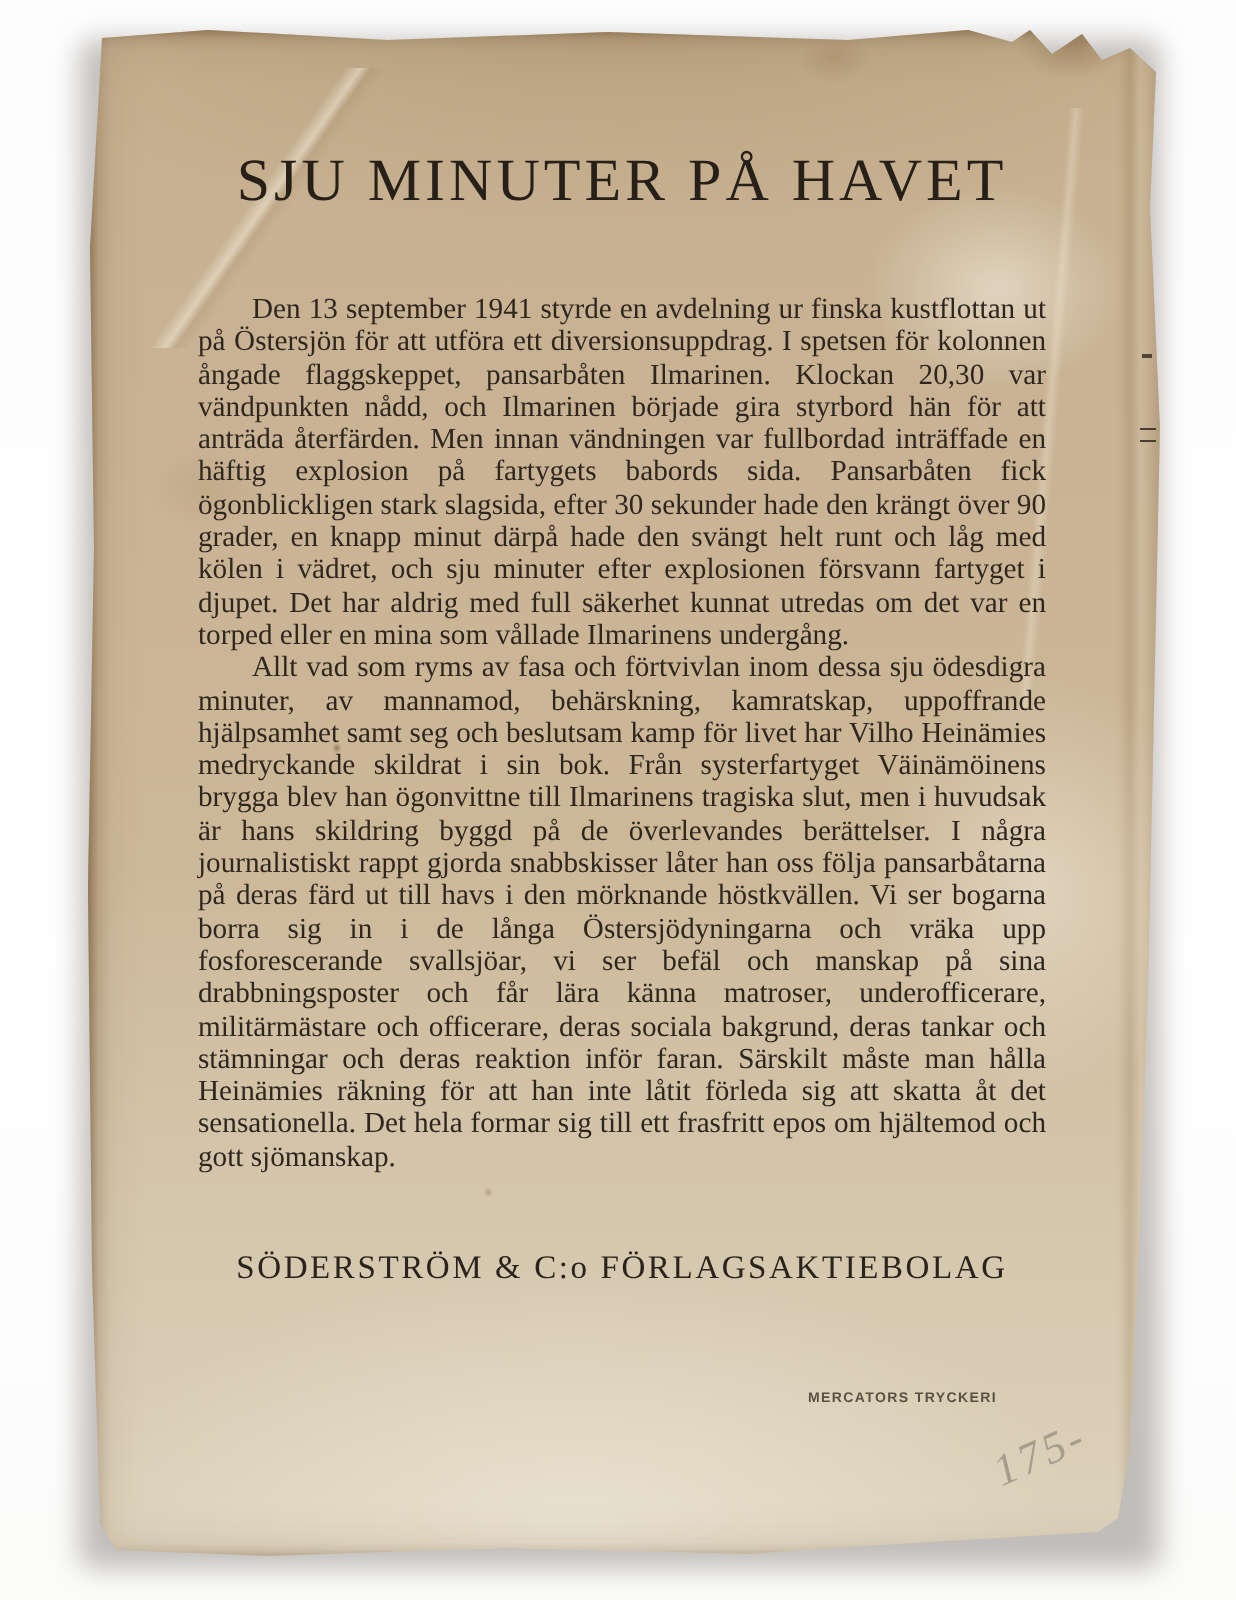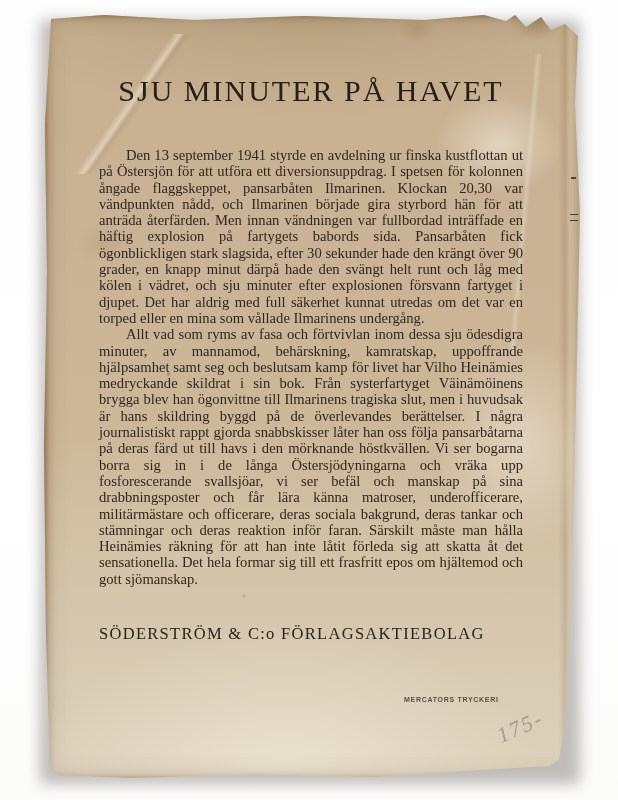--- a/index.html
+++ b/index.html
@@ -90,21 +90,21 @@
     line-height: 16.3px;
     text-align: justify;
     color: #2e2720;
   }
   .body-text p {
     margin: 0;
     text-indent: 27px;
   }
   .publisher {
     margin-top: 37px;
-    text-align: left;
+    text-align: center;
     font-size: 16.5px;
     letter-spacing: 1.3px;
     color: #2a241d;
     white-space: nowrap;
   }
   .printer-mark {
     position: absolute;
     left: 360px;
     top: 682px;
     font-family: "Liberation Sans", sans-serif;

